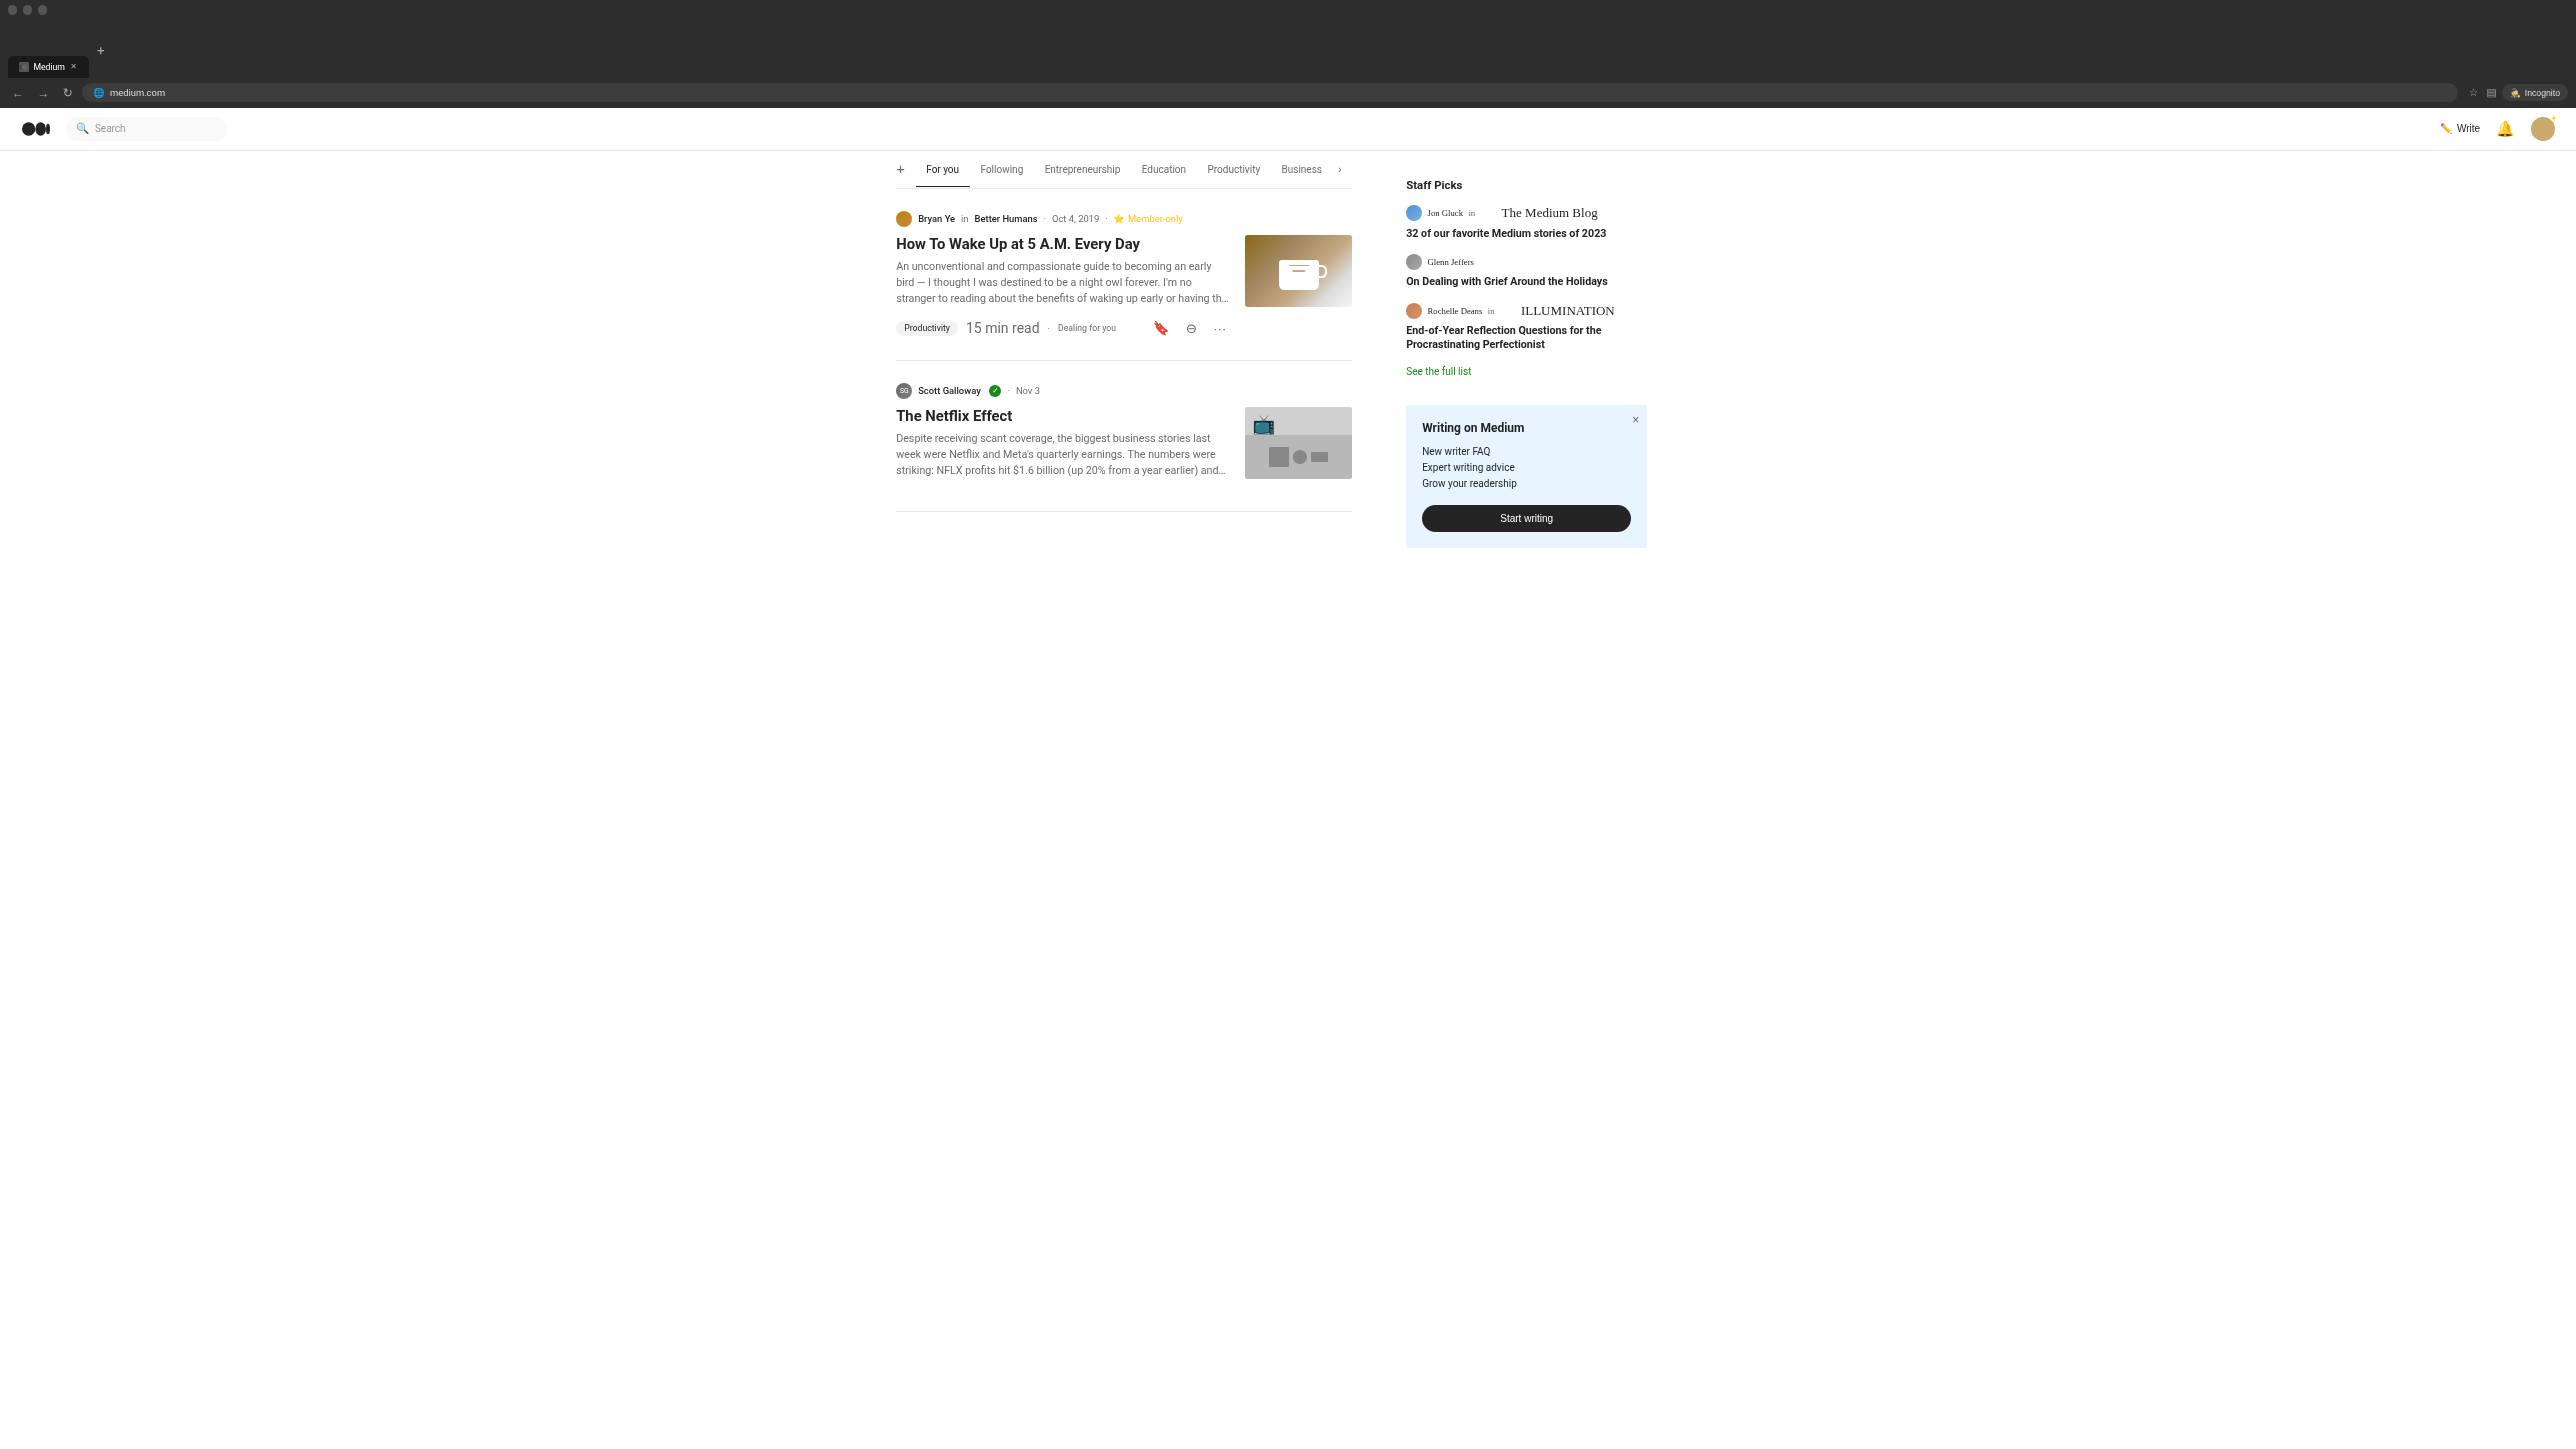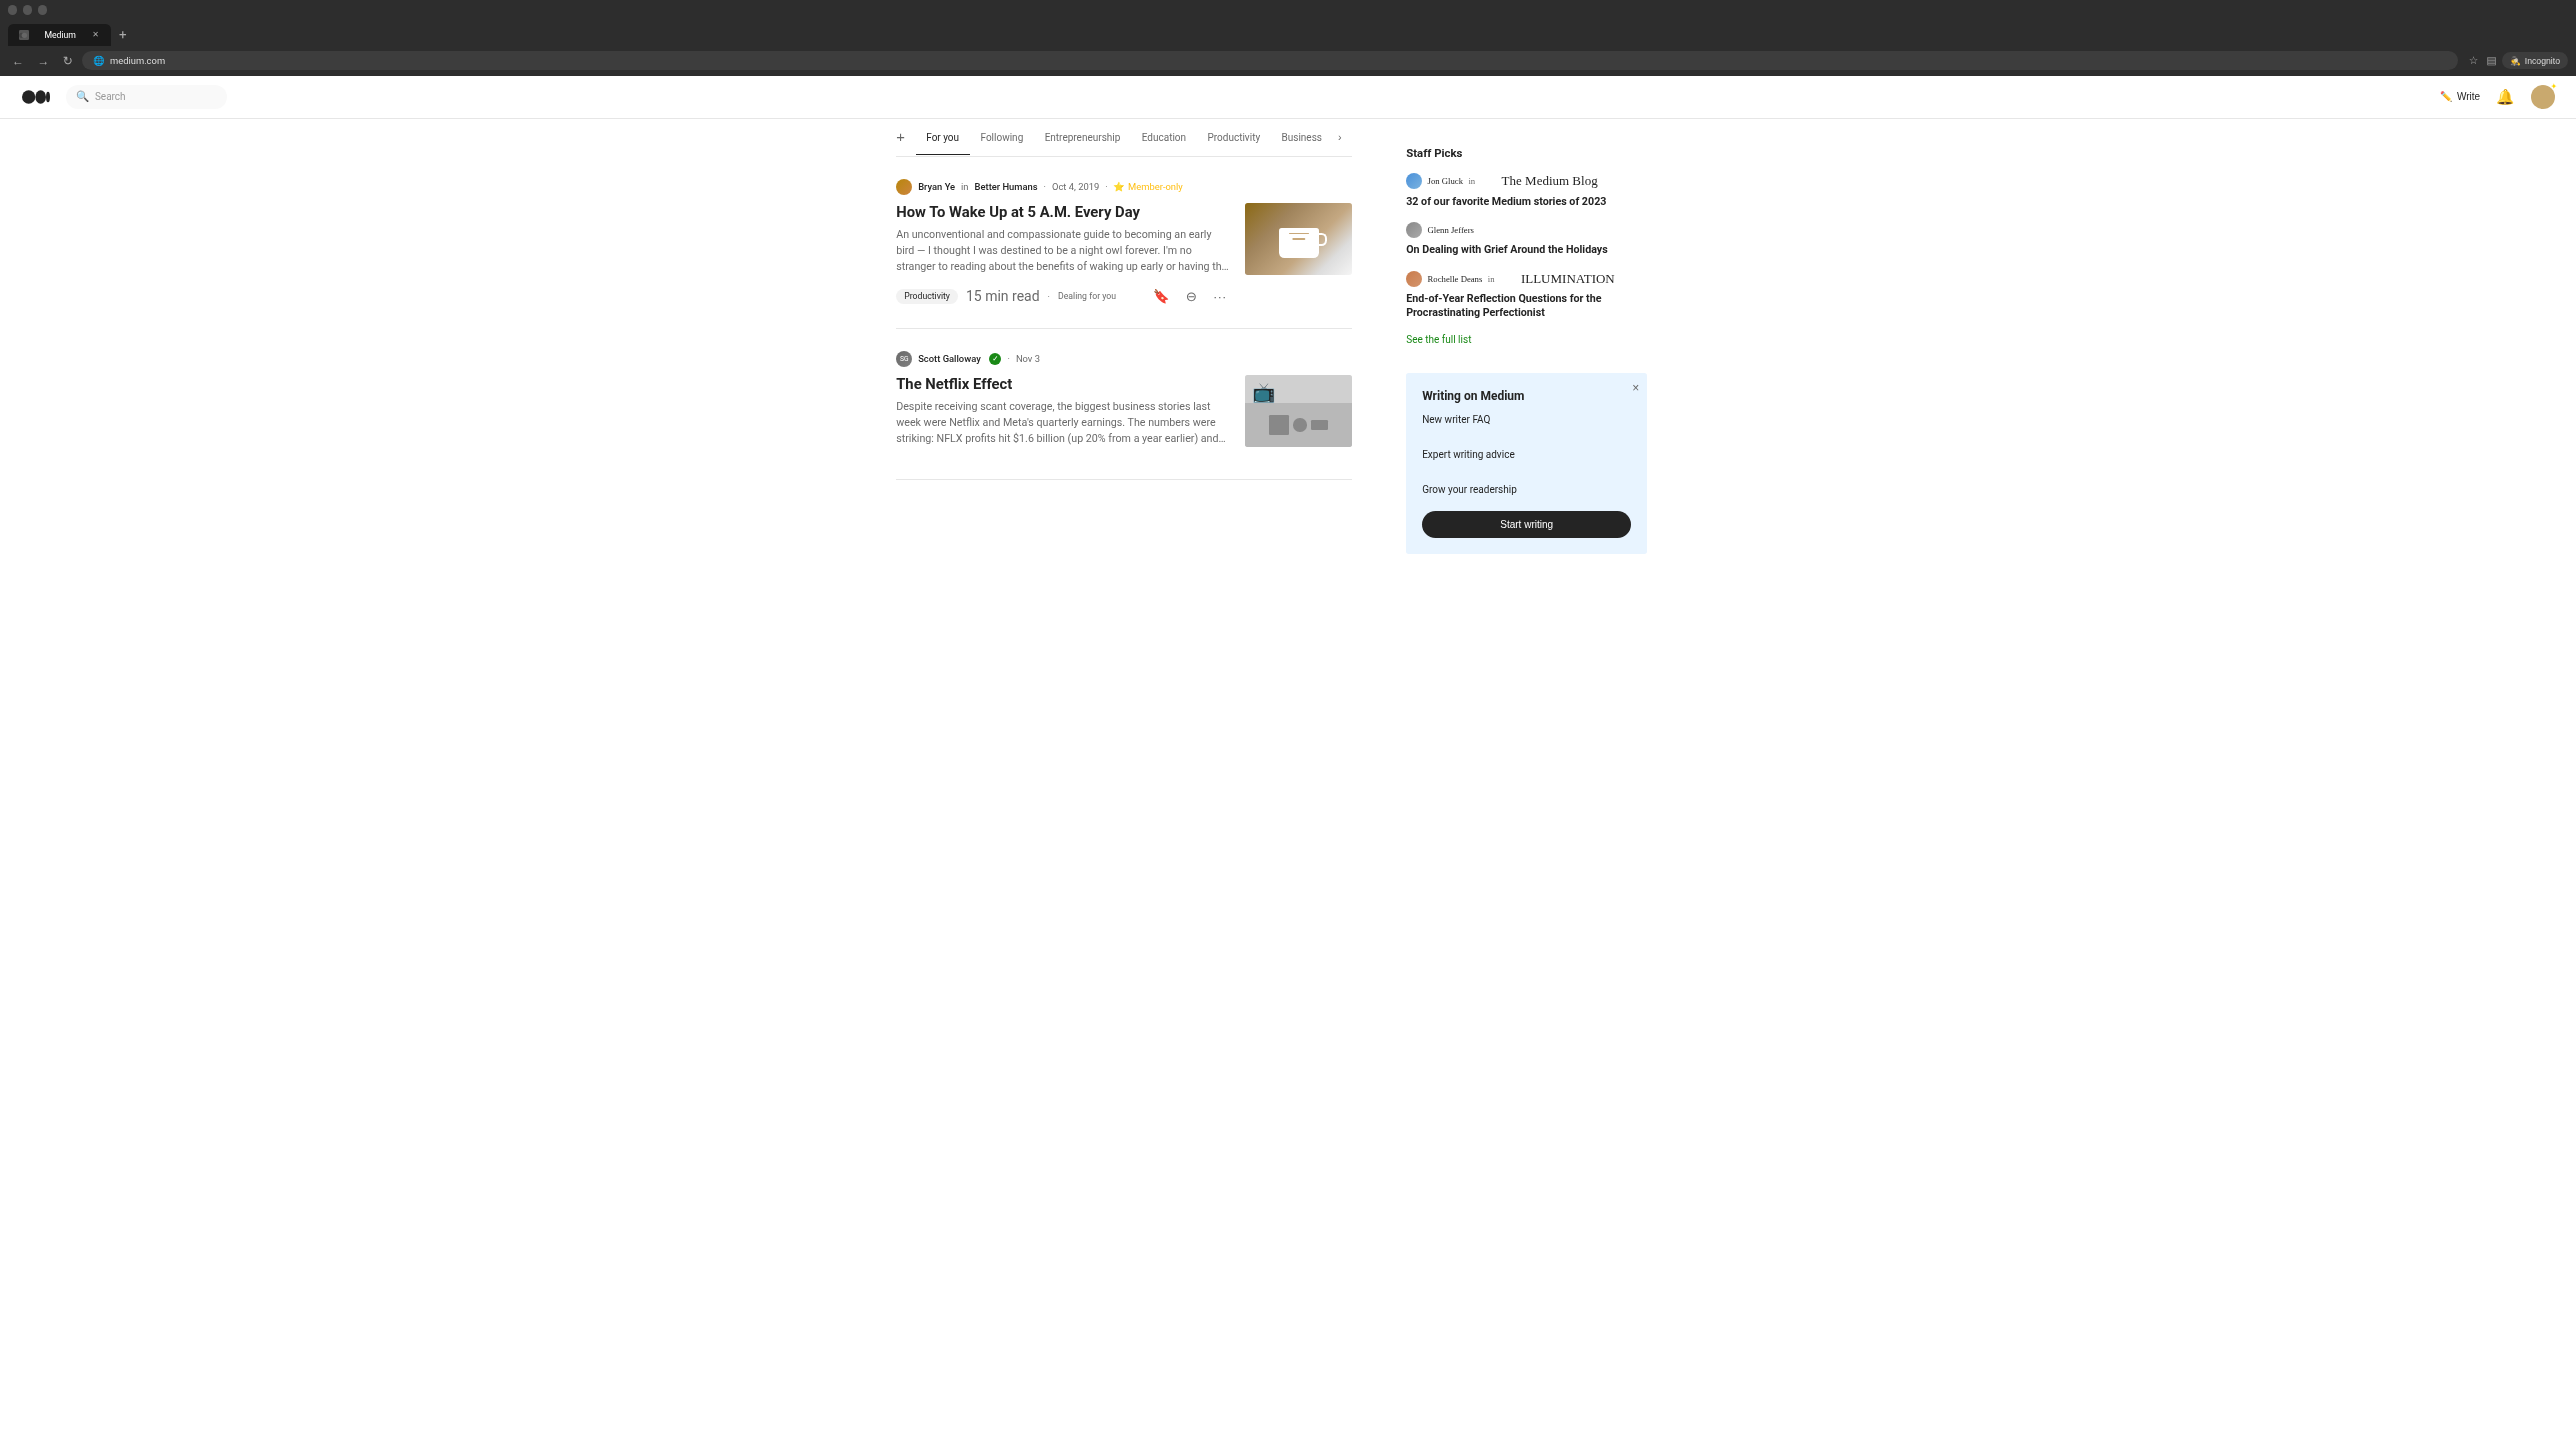--- a/index.html
+++ b/index.html
@@ -40,28 +40,29 @@
     .tab-bar {
       display: flex;
       align-items: center;
       padding: 4px 8px 0;
       background: #2d2d2d;
       gap: 2.7px;
     }
     .tab {
       display: flex;
       align-items: center;
-      gap: 15px;
+      gap: 4px;
       background: #1a1a1a;
       border-radius: 5.4px 5.4px 0 0;
       padding: 5.4px 10.7px;
       color: #fff;
       font-size: 8.7px;
       max-width: 148px;
       cursor: pointer;
+      margin-top: 32px;
     }
     .tab-favicon {
       width: 10.7px;
       height: 10.7px;
       background: #555;
       border-radius: 1.3px;
       display: flex;
       align-items: center;
       justify-content: center;
       color: #fff;
@@ -524,21 +525,21 @@
     }
     .writing-card-title {
       font-size: 12px;
       font-weight: 700;
       color: #242424;
       margin-bottom: 10.7px;
     }
     .writing-card-links {
       display: flex;
       flex-direction: column;
-      gap: 24px;
+      gap: 5px;
       margin-bottom: 16px;
     }
     .writing-card-link {
       font-size: 10px;
       color: #242424;
       cursor: pointer;
       text-decoration: none;
     }
     .start-writing-btn {
       display: block;

